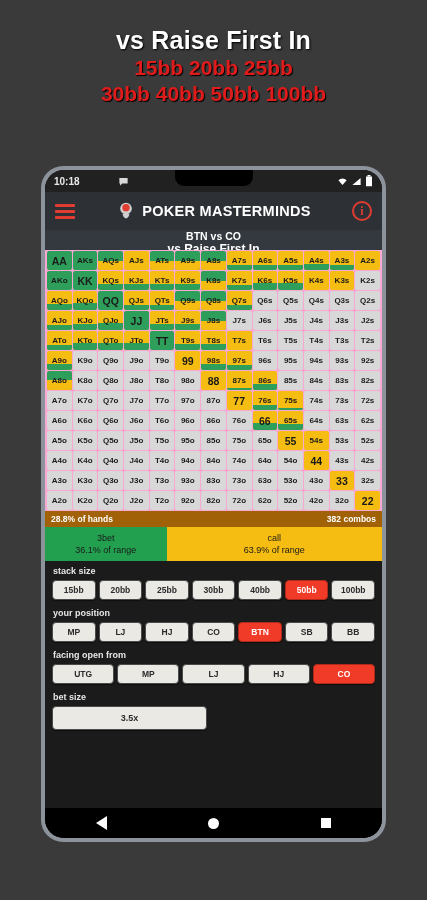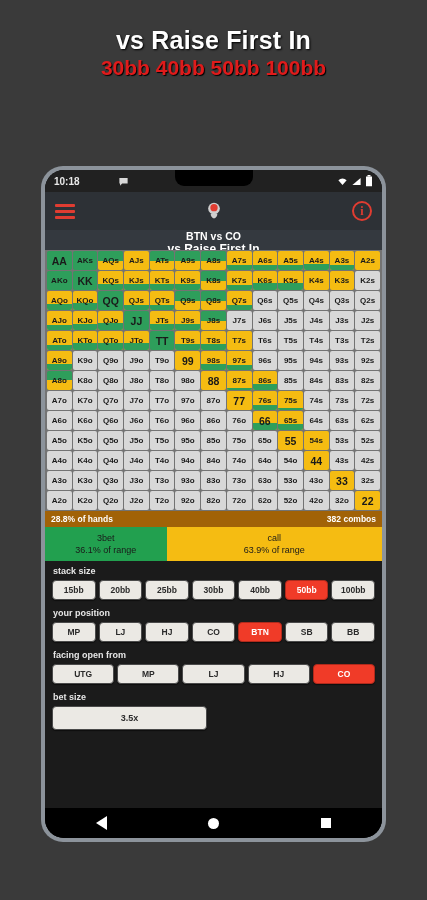--- a/index.html
+++ b/index.html
@@ -86,21 +86,21 @@
   
   #ctxbar {
     height: 20px;
     background: #34393f;
     display: flex; align-items: center;
     padding: 0 8px;
     color: #fff; font-size: 10.5px; font-weight: bold; flex-direction: column;
   }
   #ctx-center { flex: 1; text-align: center; font-size: 12px; }
   
-  #gridwrap { background: #737373; padding: 1px 2px; }
+  #gridwrap { background: #f9a8d4; padding: 1px 2px; }
   #grid {
     display: grid;
     grid-template-columns: repeat(13, 1fr);
     gap: 1px;
   }
   .cell {
     position: relative;
     height: 19px;
     border-radius: 2px;
     overflow: hidden;
@@ -176,20 +176,21 @@
     border-right: 11px solid #fff;
   }
   #nav-home { width: 11px; height: 11px; border-radius: 50%; background: #fff; }
   #nav-recent { width: 10px; height: 10px; background: #fff; }
 </style>
 </head>
 <body>
 
 <div id="promo">
   <div id="promo-title">vs Raise First In</div>
+  <div class="promo-sub">15bb 20bb 25bb</div>
   <div class="promo-sub">30bb 40bb 50bb 100bb</div>
 </div>
 
 <div id="phone">
   <div id="screen">
 
     <div id="statusbar">
       <span id="clock">10:18</span>
       <span id="status-left-icons">
         <svg width="11" height="11" viewBox="0 0 16 16">
@@ -216,20 +217,21 @@
         <span></span>
           <span></span>
           <span></span>
       </div>
       <div id="brand-wrap">
         <svg width="20" height="20" viewBox="0 0 24 24">
           <circle cx="12" cy="9" r="7" fill="#cfcfcf"></circle>
           <circle cx="12" cy="8" r="4.4" fill="#e03c31"></circle>
           <path d="M8 15c0 3 1 5 4 6 3-1 4-3 4-6z" fill="#cfcfcf"></path>
         </svg>
+        <span id="brand-title">POKER MASTERMINDS</span>
       </div>
       <div id="info-icon">i</div>
     </div>
 
     <div id="ctxbar">
       <span>BTN vs CO</span>
       <span id="ctx-center">vs Raise First In</span>
       <span>50bb</span>
     </div>
 

